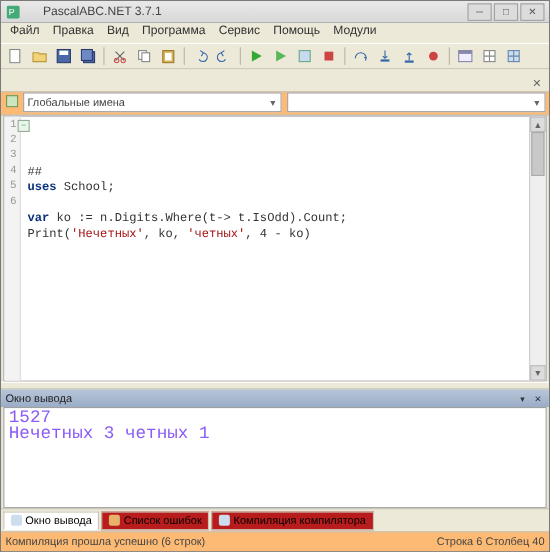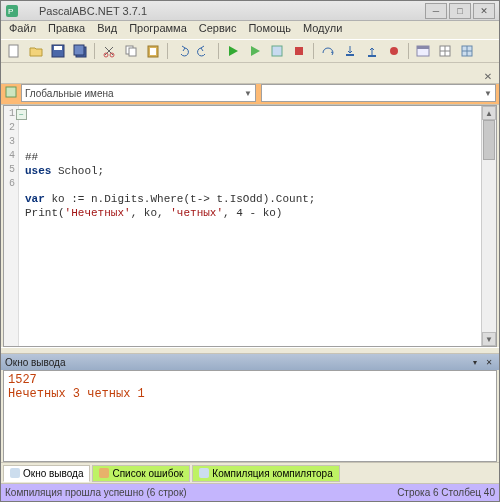--- a/index.html
+++ b/index.html
@@ -28,26 +28,26 @@
   .vscroll{width:14px;background:#efefef;border-left:1px solid #ccc;position:relative}
   .vscroll .arrow{position:absolute;left:0;width:14px;height:14px;background:#dcdcdc;border:1px solid #bbb;box-sizing:border-box;display:flex;align-items:center;justify-content:center;font-size:8px;color:#666}
   .vscroll .thumb{position:absolute;left:1px;width:12px;background:#c8c8c8;border:1px solid #aaa;box-sizing:border-box}
   .kw{color:#0a3279;font-weight:bold}
   .str{color:#a31515}
   .splitter{height:5px;background:#ece9d8;border-top:1px solid #fff;border-bottom:1px solid #c7c3b5;cursor:ns-resize}
   .panel-header{height:16px;background:linear-gradient(#b7c5d9,#9aadc7);color:#fff;font-size:10px;display:flex;align-items:center;padding:0 4px}
   .panel-header .title{flex:1;color:#222}
   .panel-header .btn{width:12px;height:12px;display:flex;align-items:center;justify-content:center;margin-left:2px;font-size:8px;color:#333}
   .output{flex:0 0 90px;margin:0 2px;display:flex;flex-direction:column;border:1px solid #a0a0a0;background:#fff;min-height:0}
-  .output .text{flex:1;padding:2px 4px;font-family:Consolas,'Courier New',monospace;font-size:12px;line-height:14px;white-space:pre;color:#c2410c;overflow:hidden}
+  .output .text{flex:1;padding:2px 4px;font-family:Consolas,'Courier New',monospace;font-size:16px;line-height:14px;white-space:pre;color:#8b5cf6;overflow:hidden}
   .bottom-tabs{height:20px;display:flex;align-items:center;background:#ece9d8;padding:0 2px;border-top:1px solid #c7c3b5}
-  .btab{padding:2px 6px;font-size:10px;border:1px solid #c7c3b5;background:#bef264;margin-right:2px;display:flex;align-items:center;gap:3px}
+  .btab{padding:2px 6px;font-size:10px;border:1px solid #c7c3b5;background:#b91c1c;margin-right:2px;display:flex;align-items:center;gap:3px}
   .btab.active{background:#fff;border-bottom-color:#fff}
   .btab .dot{width:10px;height:10px;border-radius:2px}
-  .statusbar{height:17px;background:#c4b5fd;border-top:1px solid #c7c3b5;display:flex;align-items:center;font-size:10px;color:#444;padding:0 4px}
+  .statusbar{height:17px;background:#fdba74;border-top:1px solid #c7c3b5;display:flex;align-items:center;font-size:10px;color:#444;padding:0 4px}
   .statusbar .r{margin-left:auto}
 </style>
 </head>
 <body>
 
 <div class="window">
 
   <div class="titlebar">
     <div class="icon">
       <svg width="12" height="12">

